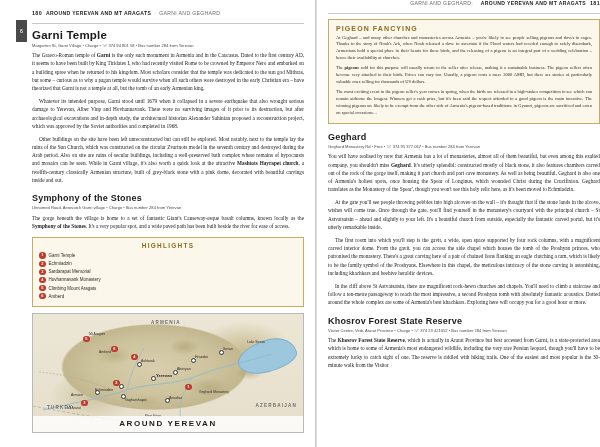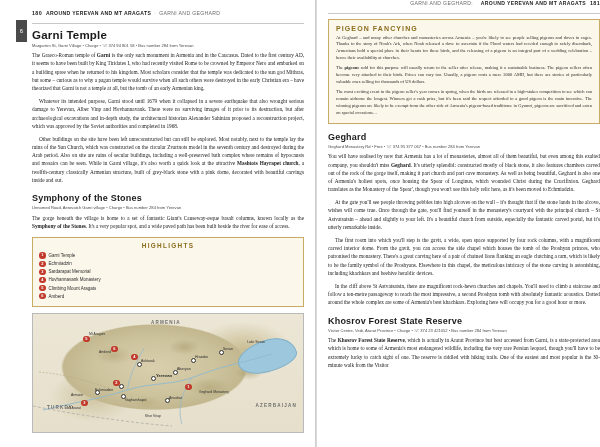--- a/index.html
+++ b/index.html
@@ -203,20 +203,21 @@
       <div class="plabel" style="left:34px;top:92px;">Mt Ararat</div>
       <div class="plabel" style="left:66px;top:36px;">Amberd</div>
 
       <div class="pin" style="left:152px;top:70px;">1</div>
       <div class="pin" style="left:80px;top:66px;">2</div>
       <div class="pin" style="left:48px;top:86px;">3</div>
       <div class="pin" style="left:98px;top:40px;">4</div>
       <div class="pin" style="left:50px;top:22px;">5</div>
       <div class="pin" style="left:78px;top:32px;">6</div>
 
+      <div class="map-title">AROUND YEREVAN</div>
     </div>
   </div>
 
   <div class="spine"></div>
 
   <div class="col right">
     <div class="tab r">
       <span>6</span>
     </div>
 

